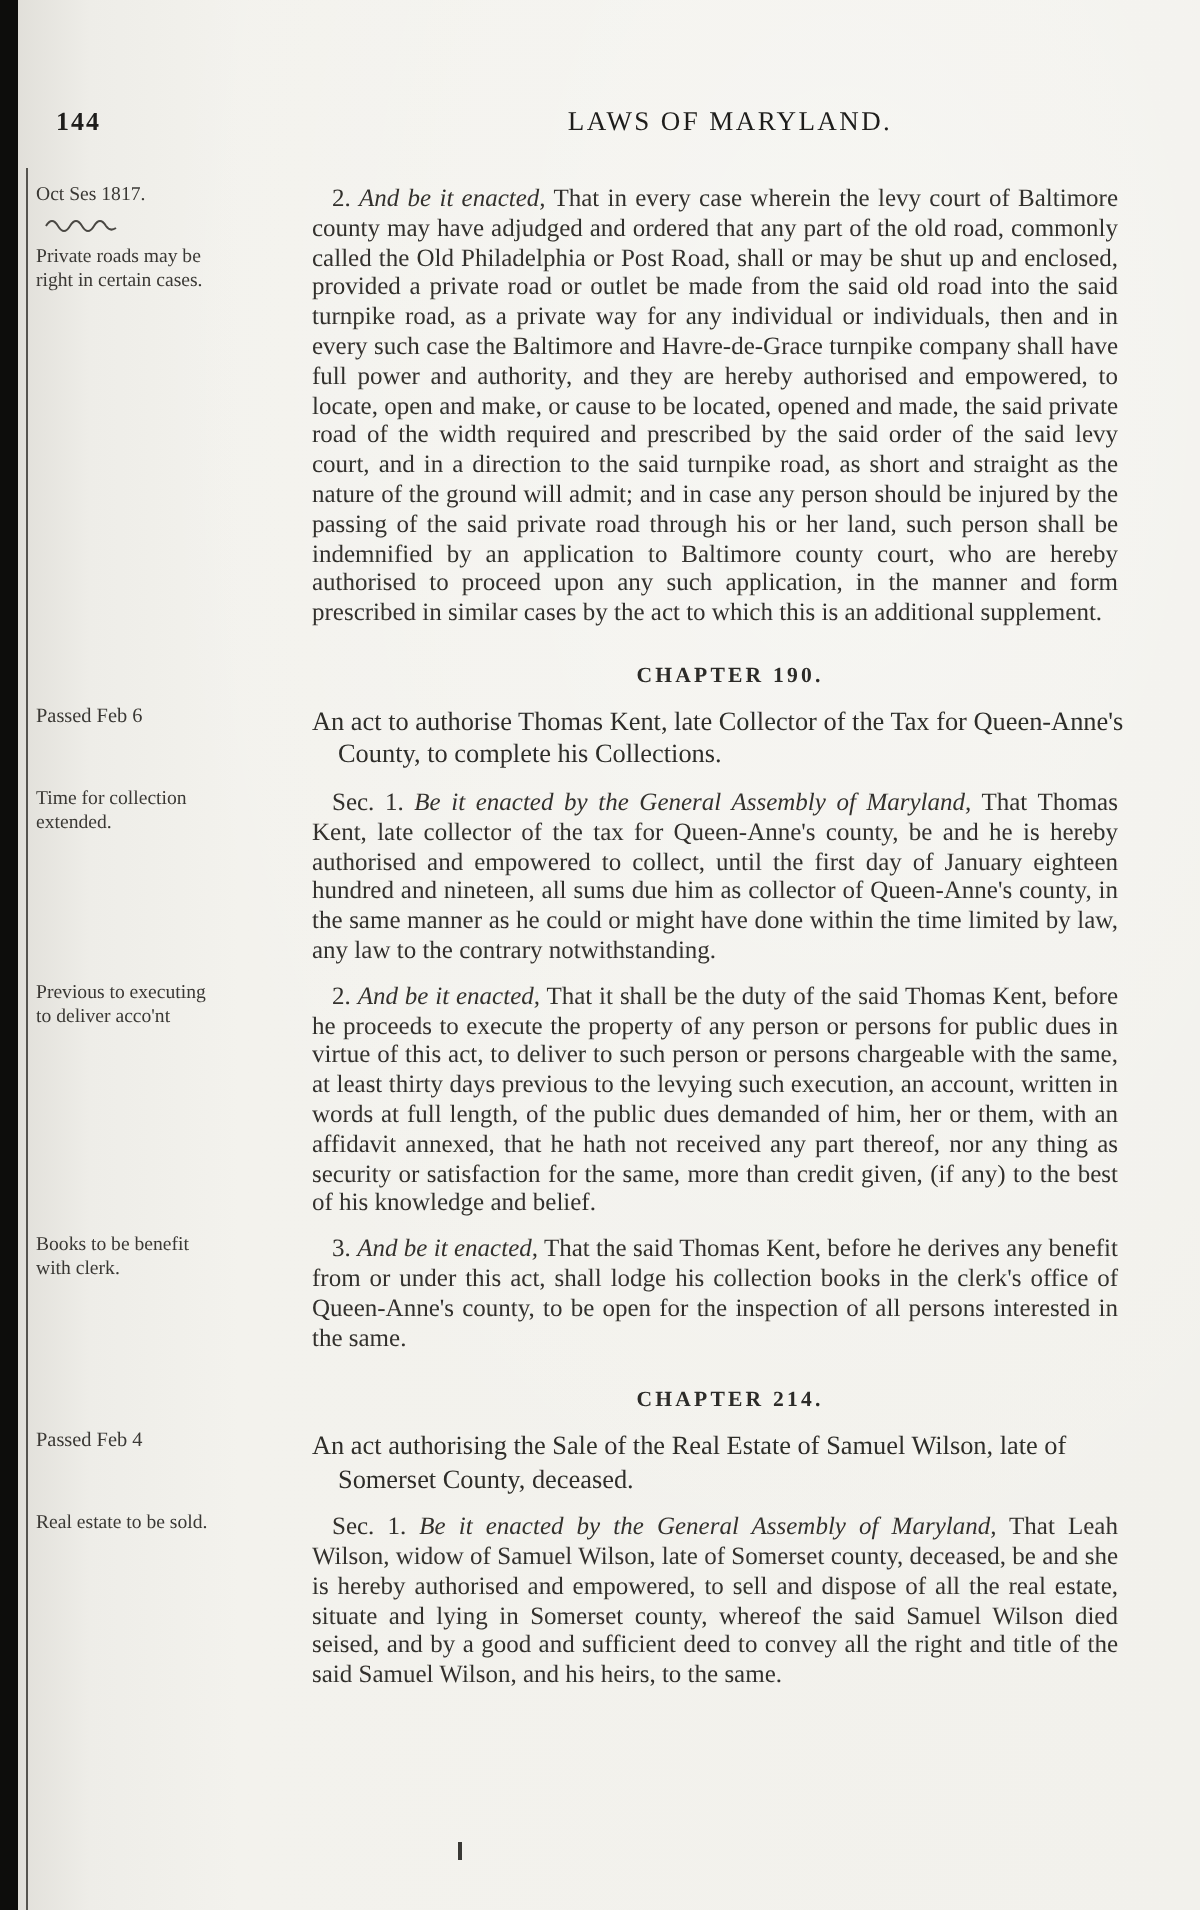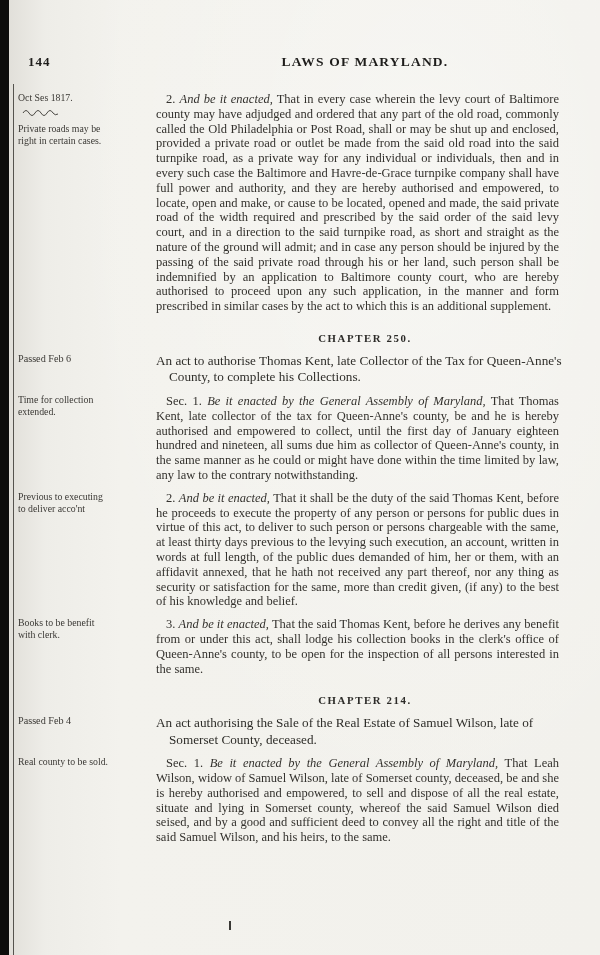--- a/index.html
+++ b/index.html
@@ -58,21 +58,21 @@
 
   .header-row { margin-bottom: 22px; align-items: baseline; }
   .page-num {
     font-weight: bold;
     font-size: 13px;
     letter-spacing: 1px;
     padding-left: 10px;
     color: #1e1d1b;
   }
   .running-head {
-    font-weight: bold;
+    font-weight: normal;
     font-size: 13.5px;
     letter-spacing: 1.2px;
     color: #1e1d1b;
   }
 
   .note {
     margin: 0 0 4px 0;
     font-size: 9.8px;
     line-height: 12px;
     color: #3a3834;
@@ -137,21 +137,21 @@
         <p class="note">Private roads may be right in certain cases.</p>
       </div>
       <div class="body-col">
         <p class="para"><span>2. </span><span class="it">And be it enacted,</span><span> That in every case wherein the levy court of Baltimore county may have adjudged and ordered that any part of the old road, commonly called the Old Philadelphia or Post Road, shall or may be shut up and enclosed, provided a private road or outlet be made from the said old road into the said turnpike road, as a private way for any individual or individuals, then and in every such case the Baltimore and Havre-de-Grace turnpike company shall have full power and authority, and they are hereby authorised and empowered, to locate, open and make, or cause to be located, opened and made, the said private road of the width required and prescribed by the said order of the said levy court, and in a direction to the said turnpike road, as short and straight as the nature of the ground will admit; and in case any person should be injured by the passing of the said private road through his or her land, such person shall be indemnified by an application to Baltimore county court, who are hereby authorised to proceed upon any such application, in the manner and form prescribed in similar cases by the act to which this is an additional supplement.</span></p>
       </div>
     </div>
 
     <div class="row chapter-row">
       <div class="margin-col"></div>
       <div class="body-col center">
-        <h2 class="chapter">CHAPTER 250.</h2>
+        <h2 class="chapter">CHAPTER 190.</h2>
       </div>
     </div>
 
     <div class="row">
       <div class="margin-col">
         <p class="note passed">Passed Feb 6</p>
       </div>
       <div class="body-col">
         <h3 class="act-title">An act to authorise Thomas Kent, late Collector of the Tax for Queen-Anne's County, to complete his Collections.</h3>
       </div>
@@ -195,21 +195,21 @@
       <div class="margin-col">
         <p class="note passed">Passed Feb 4</p>
       </div>
       <div class="body-col">
         <h3 class="act-title">An act authorising the Sale of the Real Estate of Samuel Wilson, late of Somerset County, deceased.</h3>
       </div>
     </div>
 
     <div class="row">
       <div class="margin-col">
-        <p class="note">Real county to be sold.</p>
+        <p class="note">Real estate to be sold.</p>
       </div>
       <div class="body-col">
         <p class="para"><span>Sec. 1. </span><span class="it">Be it enacted by the General Assembly of Maryland,</span><span> That Leah Wilson, widow of Samuel Wilson, late of Somerset county, deceased, be and she is hereby authorised and empowered, to sell and dispose of all the real estate, situate and lying in Somerset county, whereof the said Samuel Wilson died seised, and by a good and sufficient deed to convey all the right and title of the said Samuel Wilson, and his heirs, to the same.</span></p>
       </div>
     </div>
 
   </div>
 
   <div class="bottom-mark"></div>
 </div>

